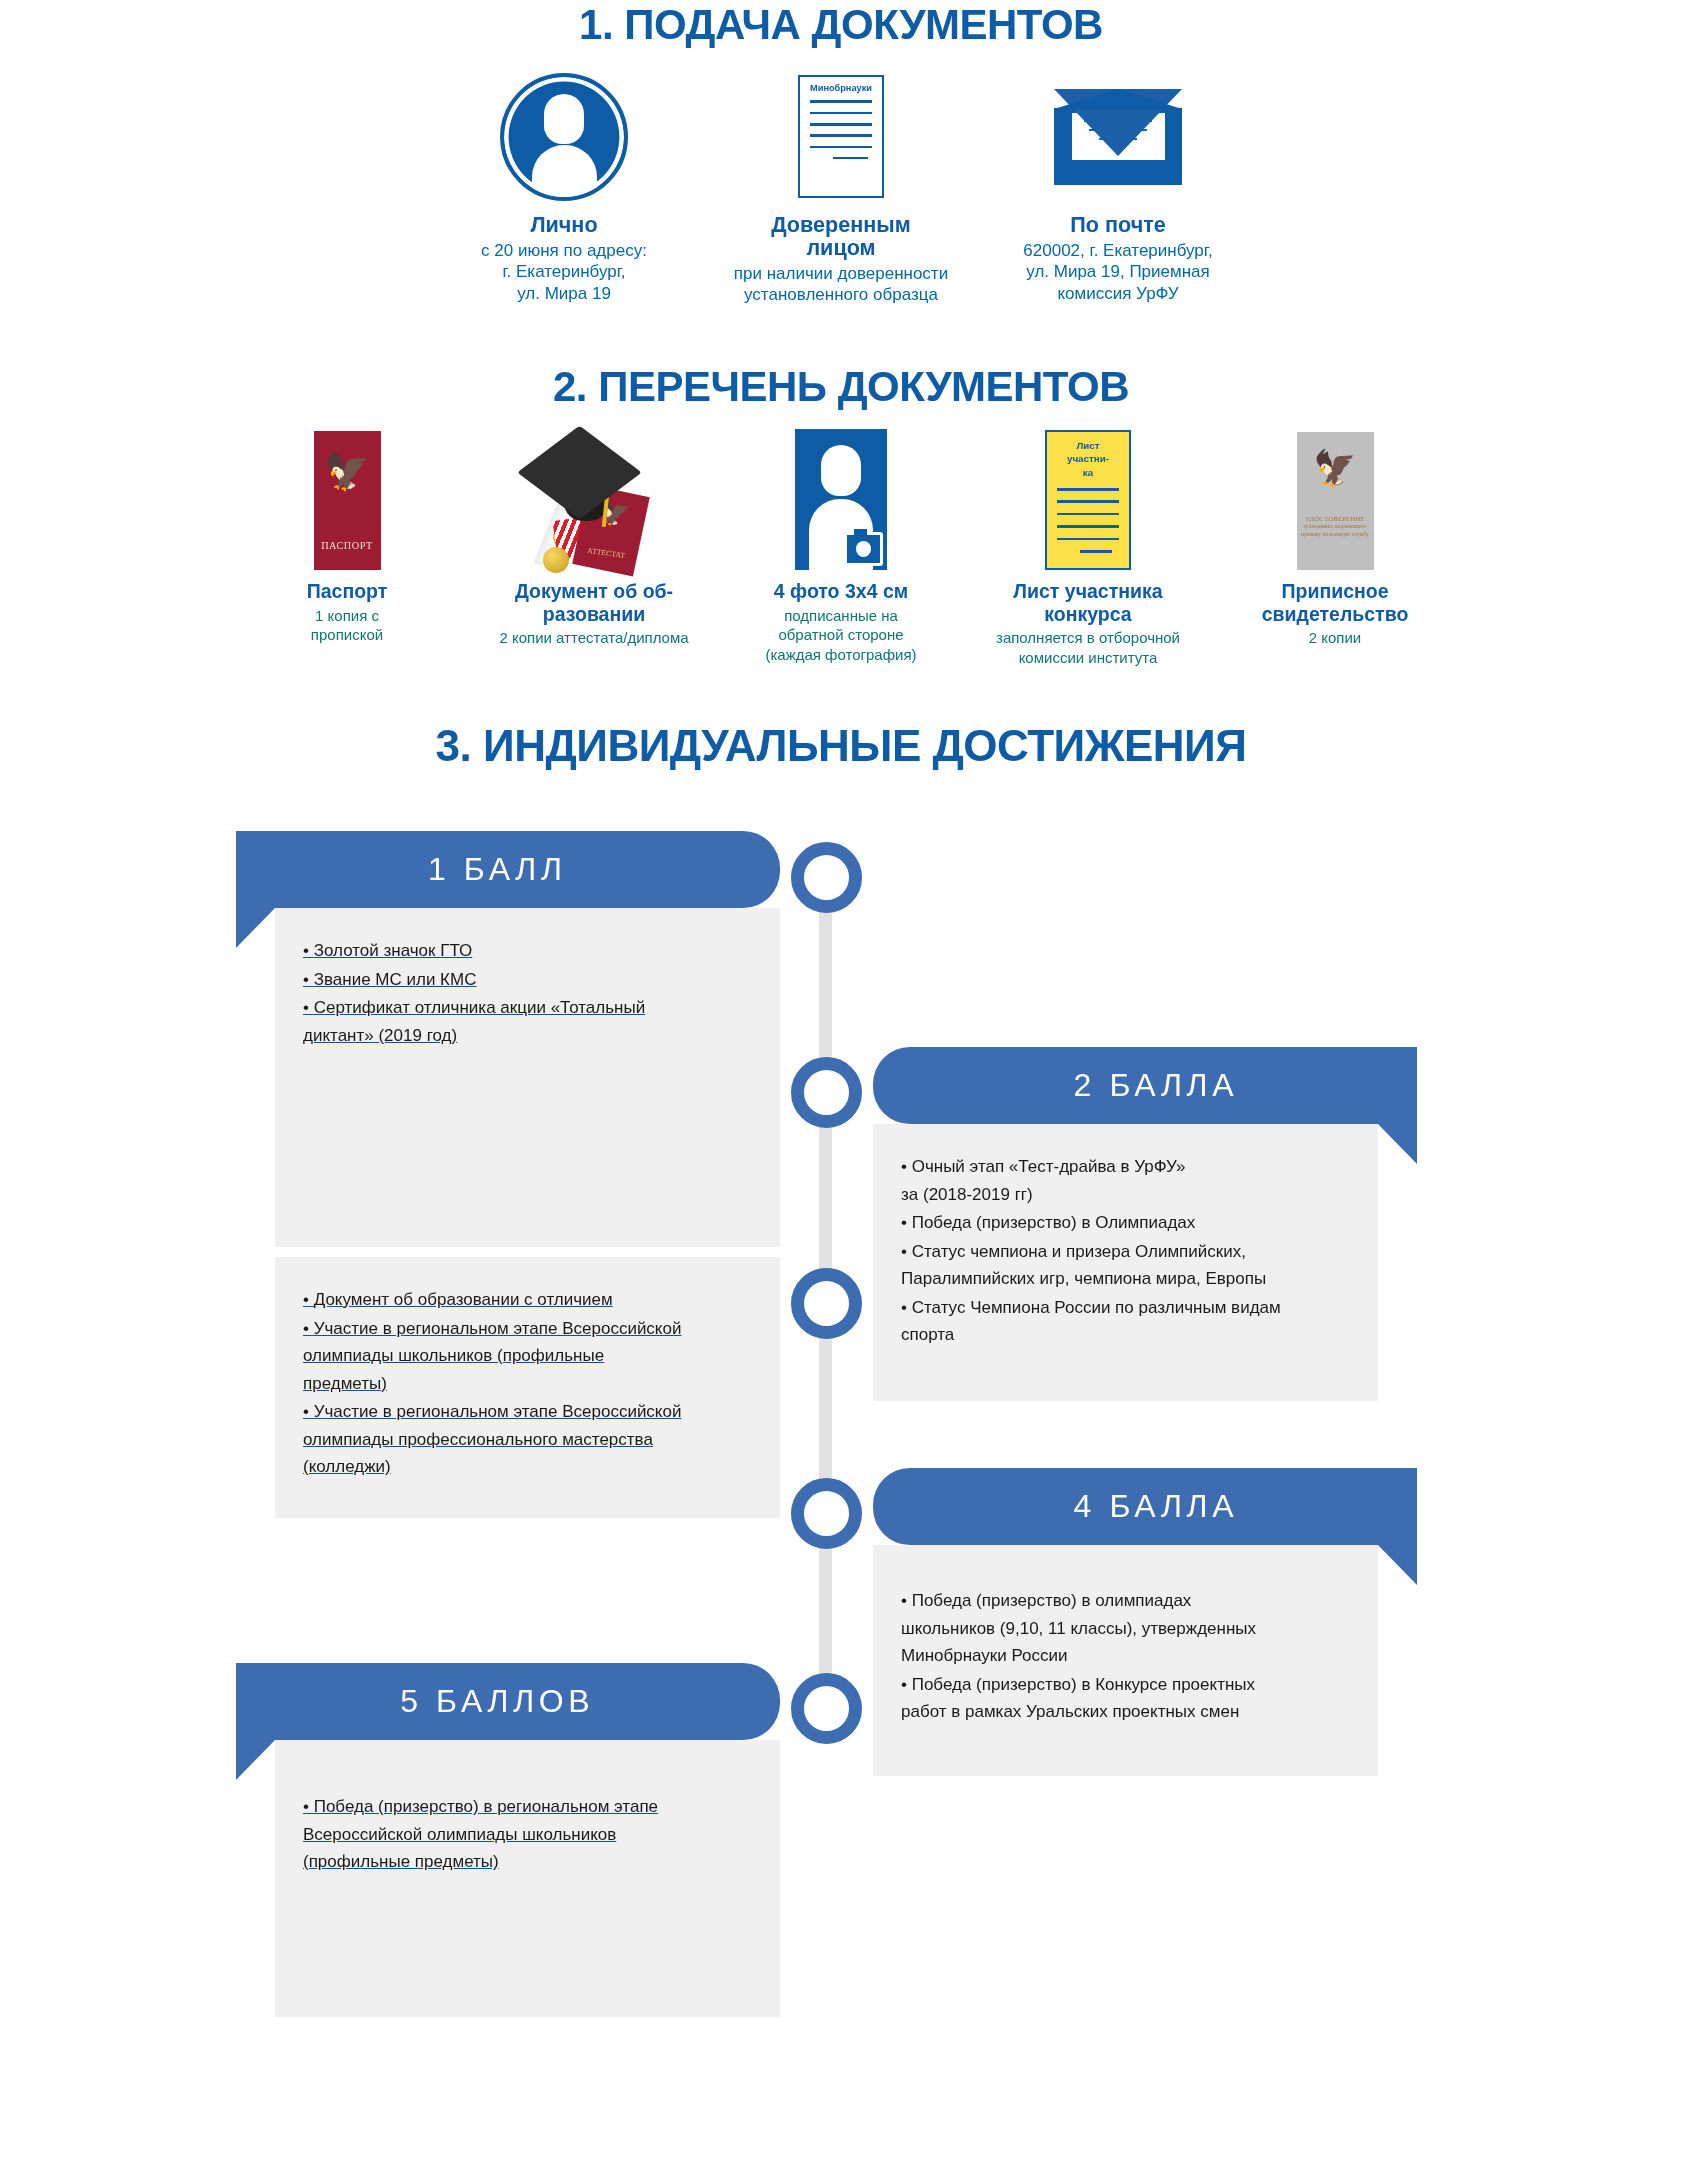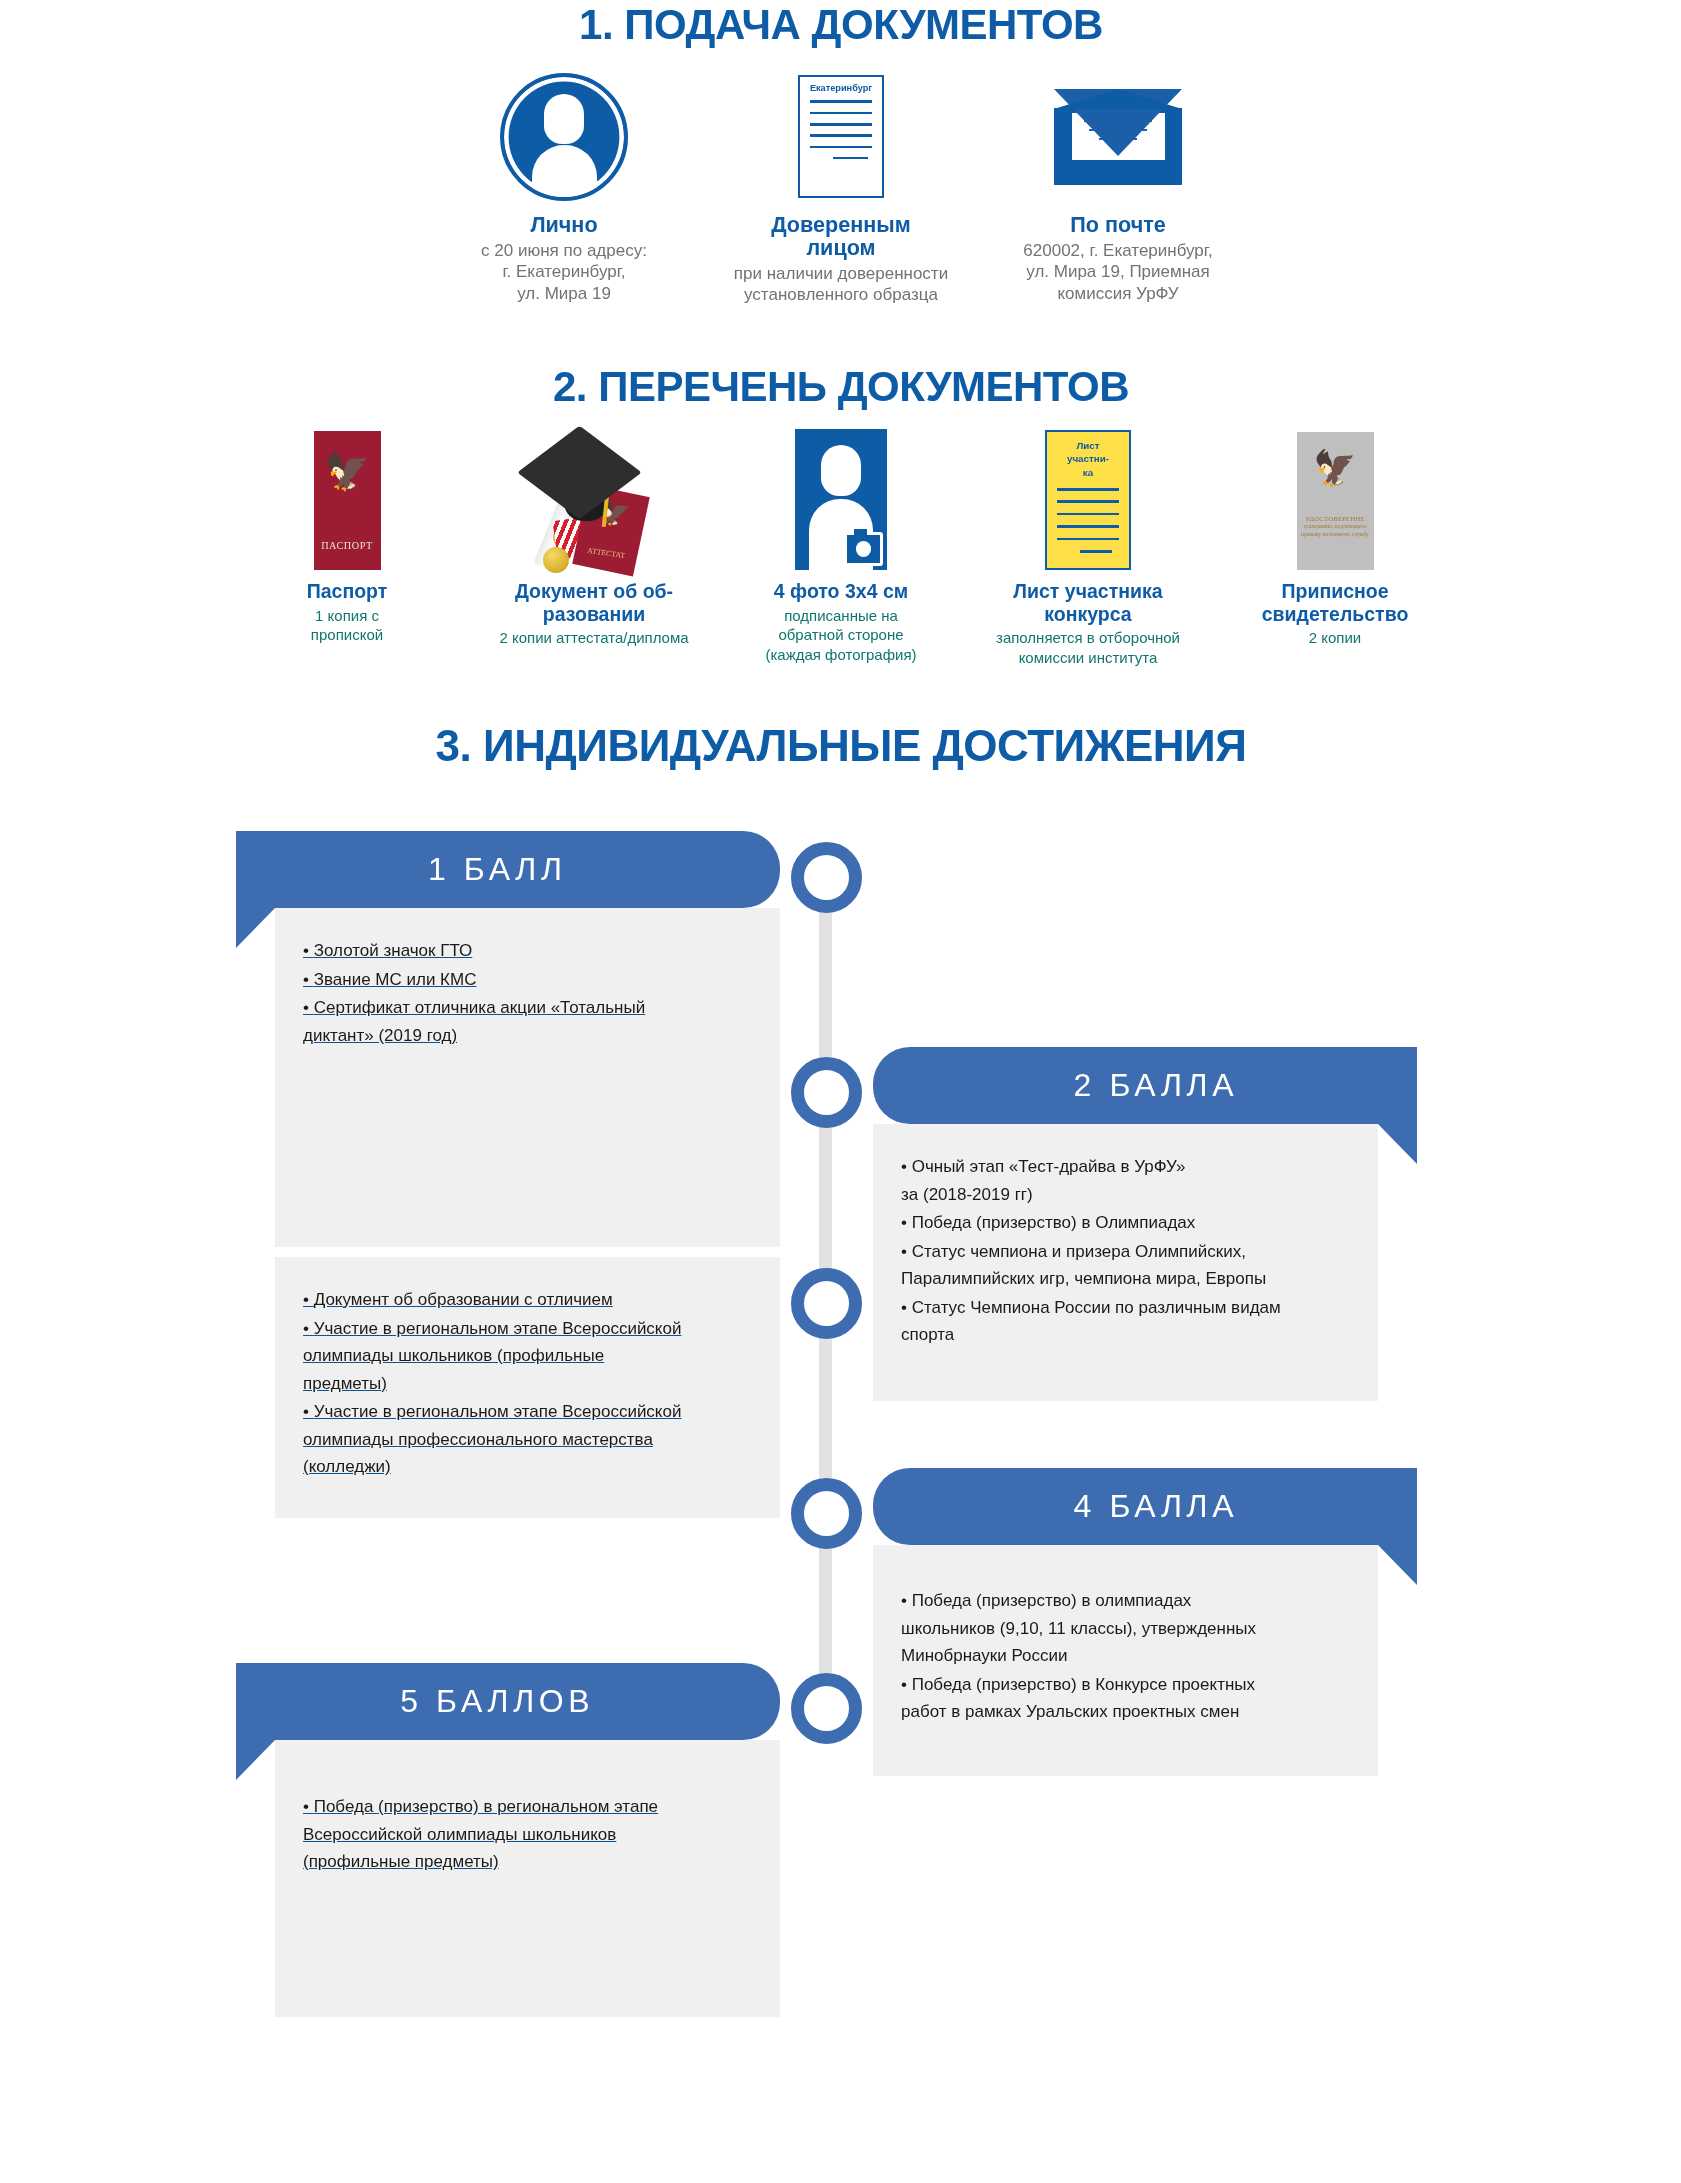--- a/index.html
+++ b/index.html
@@ -57,21 +57,21 @@
   .method-title {
     font-size: 21.6px;
     font-weight: 700;
     color: #0e5ba6;
     text-align: center;
     line-height: 1.06;
     margin-top: 8.2px;
   }
   .method-sub {
     font-size: 17px;
-    color: #737373;
+    color: #0369a1;
     text-align: center;
     line-height: 1.25;
     margin-top: 3.1px;
   }
 
   
   .icon-person {
     width: 128px; height: 128px;
     border: 4.6px solid #0e5ba6;
     border-radius: 50%;
@@ -506,21 +506,21 @@
     </div>
     <div class="method-title" style="white-space: pre-line;">Лично</div>
     <div class="method-sub" style="white-space: pre-line;">с 20 июня по адресу:
 г. Екатеринбург,
 ул. Мира 19</div>
   </div>
 
   <div class="method">
     <div class="method-art">
       <div class="icon-doc">
-        <div class="doc-head" style="white-space: pre-line;">Екатеринбург</div>
+        <div class="doc-head" style="white-space: pre-line;">Минобрнауки</div>
         <div class="doc-line"></div>
         <div class="doc-line"></div>
         <div class="doc-line"></div>
         <div class="doc-line"></div>
         <div class="doc-line"></div>
         <div class="doc-line short"></div>
       </div>
     </div>
     <div class="method-title" style="white-space: pre-line;">Доверенным
 лицом</div>

